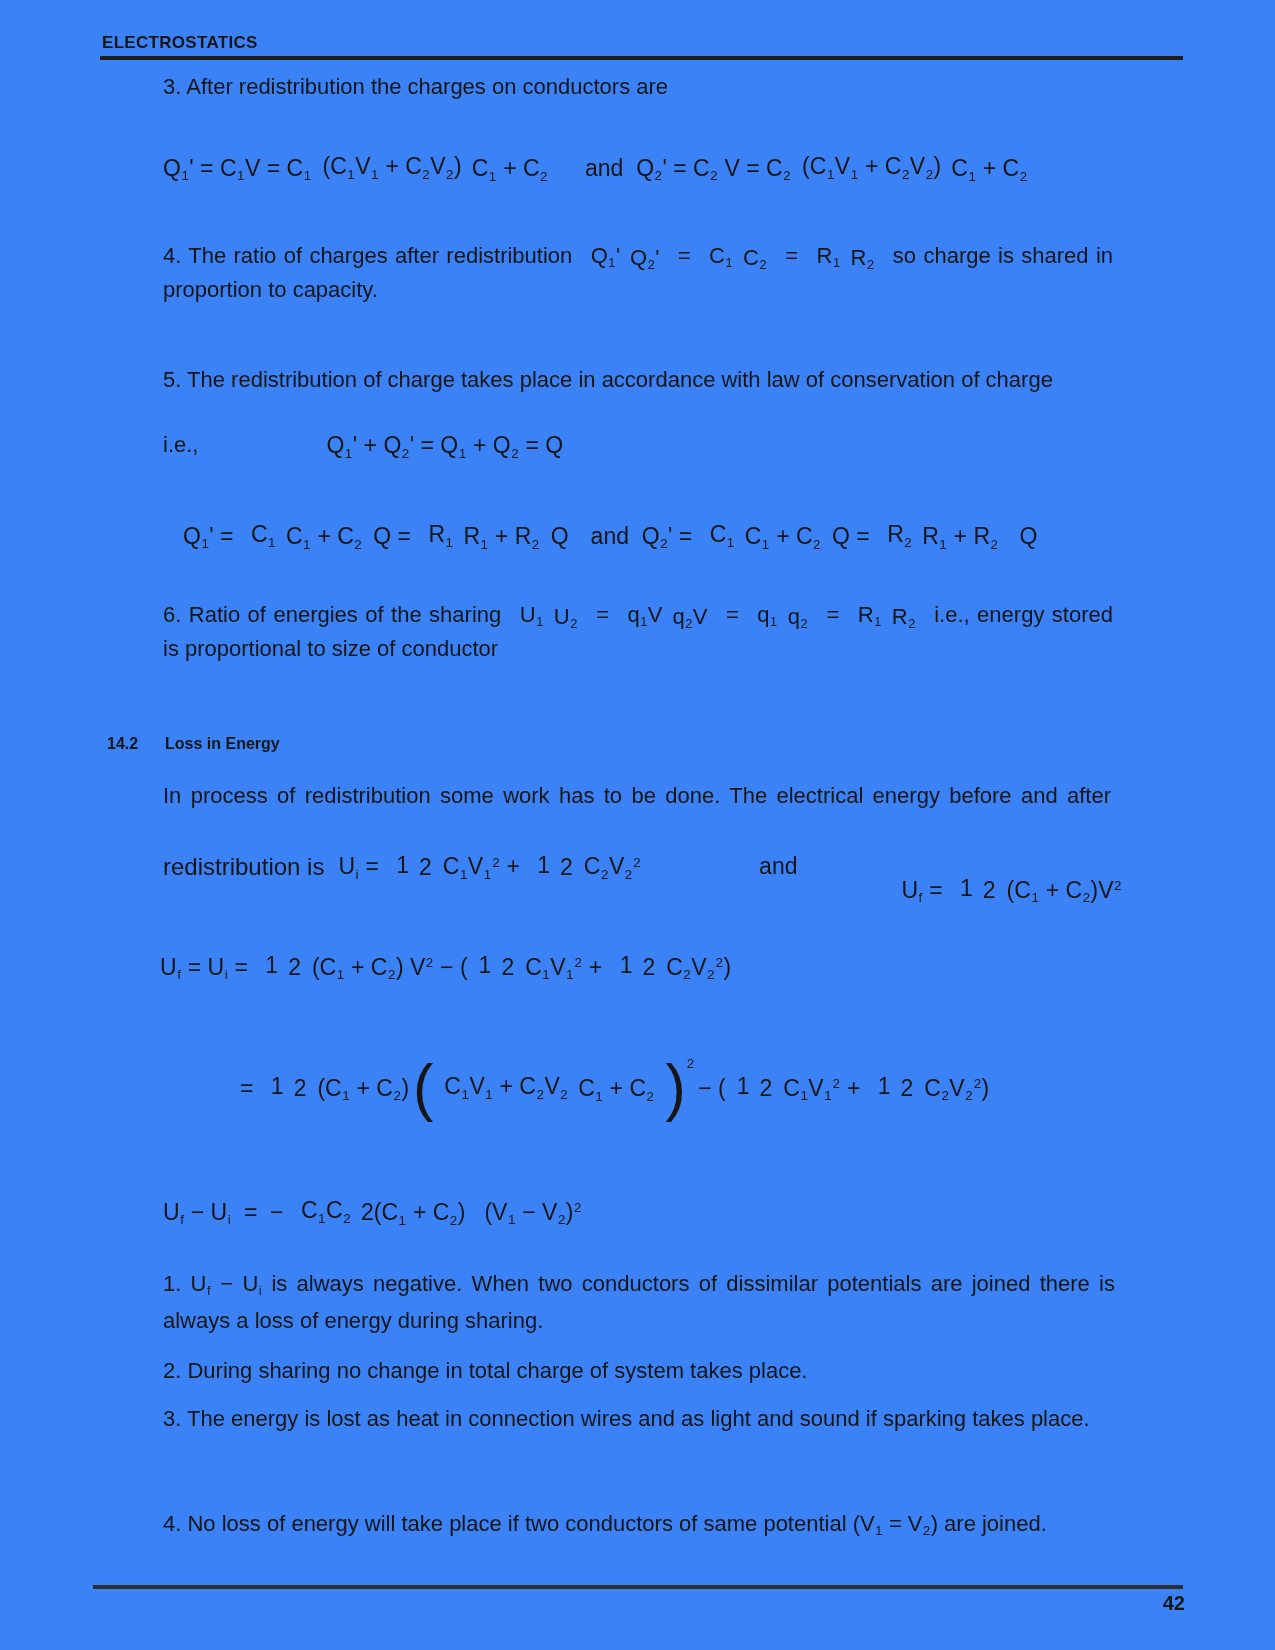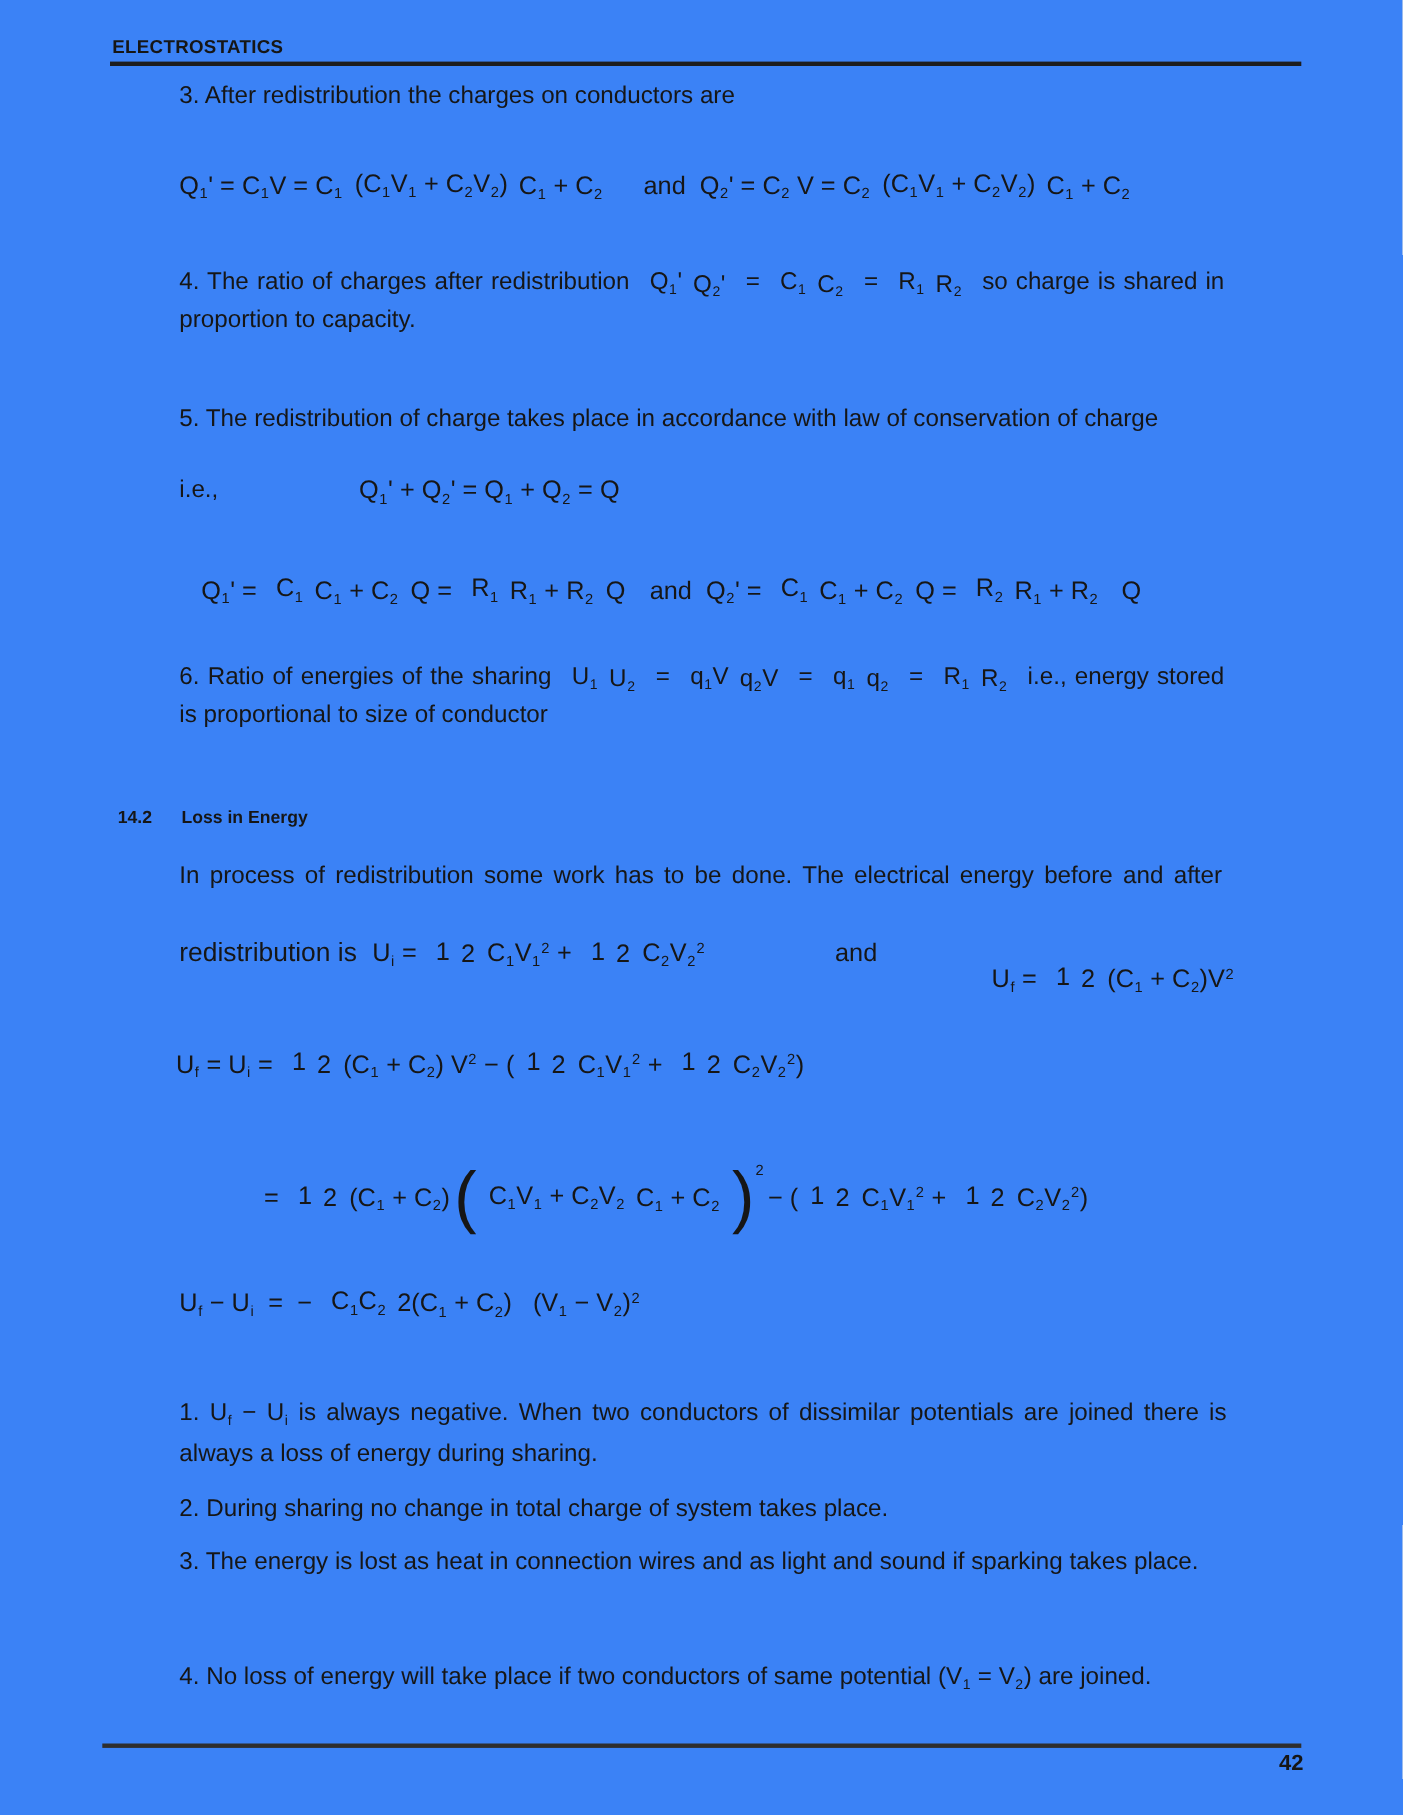--- a/index.html
+++ b/index.html
@@ -226,21 +226,21 @@
       </span>
       <span class="mt">C<span class="mm-sub">1</span>V<span class="mm-sub">1</span><span class="mm-sup">2</span> + </span>
       <span class="frac">
         <span class="fnum">1</span>
         <span class="fbar"></span>
         <span class="fden">2</span>
       </span>
       <span class="mt">C<span class="mm-sub">2</span>V<span class="mm-sub">2</span><span class="mm-sup">2</span>)</span>
     </div>
 
-  <div class="eqrow" style="left:163px;top:1184px;align-items:center;">
+  <div class="eqrow" style="left:163px;top:1212px;align-items:center;">
       <span class="mt">U<span class="mm-sub">f</span> − U<span class="mm-sub">i</span>  =  − </span>
       <span class="frac">
         <span class="fnum">C<span class="mm-sub">1</span>C<span class="mm-sub">2</span></span>
         <span class="fbar"></span>
         <span class="fden">2(C<span class="mm-sub">1</span> + C<span class="mm-sub">2</span>)</span>
       </span>
       <span class="spacer" style="width: 8px;"></span>
       <span class="mt">(V<span class="mm-sub">1</span> − V<span class="mm-sub">2</span>)<span class="mm-sup">2</span></span>
     </div>
 

